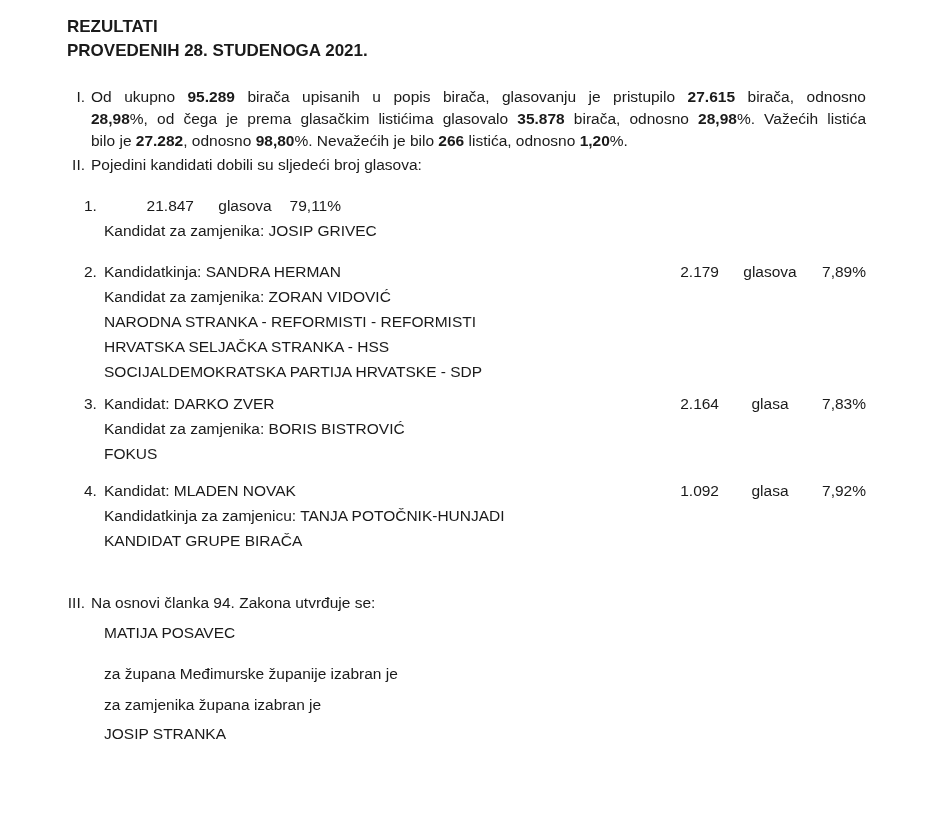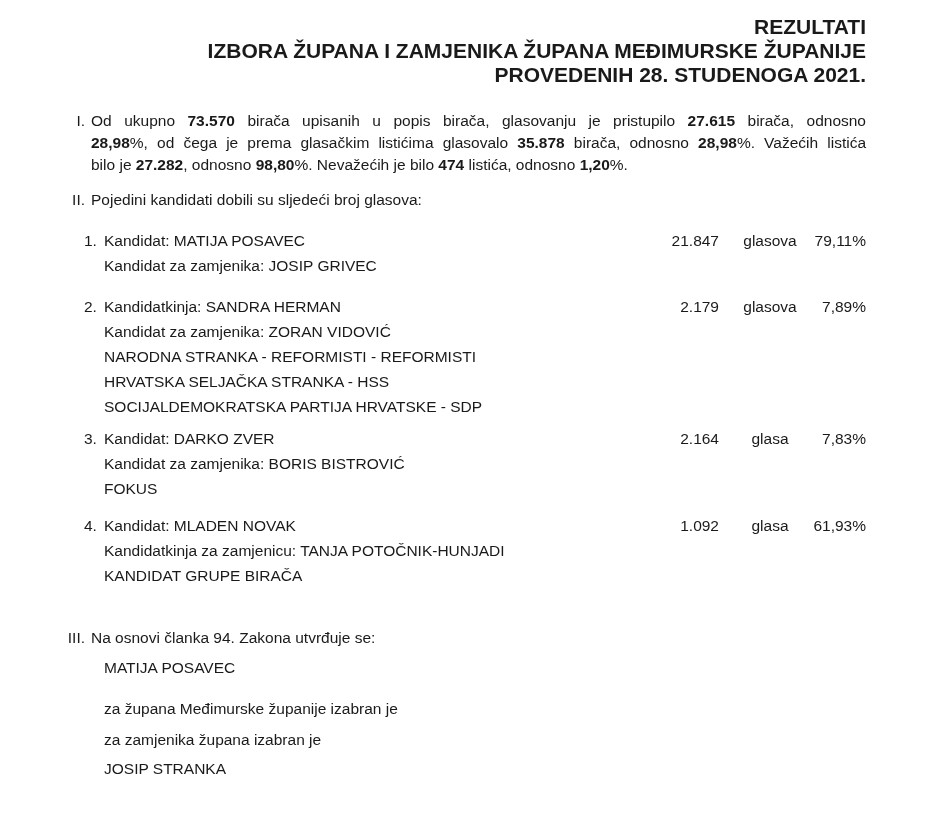--- a/index.html
+++ b/index.html
@@ -11,38 +11,38 @@
     color: #1a1a1a;
     font-family: "Liberation Sans", "DejaVu Sans", sans-serif;
     font-size: 15.5px;
     line-height: 25px;
     overflow: hidden;
     box-sizing: border-box;
     padding: 0 83px 0 67px;
   }
   .title {
     margin-top: 15px;
-    text-align: right;
+    text-align: left;
     font-weight: bold;
-    font-size: 21px;
+    font-size: 17px;
     line-height: 24px;
   }
   .roman { display: flex; }
   .rlabel {
     width: 24px;
     flex: 0 0 24px;
     text-align: right;
     padding-right: 6px;
     box-sizing: border-box;
   }
   .rbody { flex: 1; min-width: 0; }
   .sec-turnout { margin-top: 23px; line-height: 22px; }
   .jline { text-align: justify; text-align-last: justify; }
   .lastline { text-align: left; }
-  .sec-votes { margin-top: 11px; }
+  .sec-votes { margin-top: 0; }
   .cand { display: flex; margin-left: 17px; }
   .cand-num { width: 20px; flex: 0 0 20px; }
   .cand-body { flex: 1; min-width: 0; }
   .cand-line1 { display: flex; }
   .cand-name { flex: 1; min-width: 0; }
   .cand-votes { width: 90px; flex: 0 0 90px; text-align: right; }
   .cand-gap { width: 15px; flex: 0 0 15px; }
   .cand-vlabel { width: 72px; flex: 0 0 72px; text-align: center; }
   .cand-pct { width: 60px; flex: 0 0 60px; text-align: right; }
   .c1 { margin-top: 16px; }
@@ -57,43 +57,41 @@
   .rl4 { margin-top: 4px; }
   b, .b { font-weight: bold; }
 </style>
 </head>
 <body>
 
 <div class="page">
 
   <div class="title">
     <div>REZULTATI</div>
-    <div>IZBORA ŽUPANA I ZAMJENIKA ŽUPANA MEĐIMURSKE ŽUPANIJE</div>
     <div>PROVEDENIH 28. STUDENOGA 2021.</div>
   </div>
 
   <div class="roman sec-turnout">
     <div class="rlabel">I.</div>
     <div class="rbody">
-      <div class="jline"><span>Od ukupno </span><span class="b">73.570</span><span> birača upisanih u popis birača, glasovanju je pristupilo </span><span class="b">27.615</span><span> birača, odnosno</span></div>
+      <div class="jline"><span>Od ukupno </span><span class="b">95.289</span><span> birača upisanih u popis birača, glasovanju je pristupilo </span><span class="b">27.615</span><span> birača, odnosno</span></div>
       <div class="jline"><span class="b">28,98</span><span>%, od čega je prema glasačkim listićima glasovalo </span><span class="b">35.878</span><span> birača, odnosno </span><span class="b">28,98</span><span>%. Važećih listića</span></div>
-      <div class="lastline"><span>bilo je </span><span class="b">27.282</span><span>, odnosno </span><span class="b">98,80</span><span>%. Nevažećih je bilo </span><span class="b">474</span><span> listića, odnosno </span><span class="b">1,20</span><span>%.</span></div>
+      <div class="lastline"><span>bilo je </span><span class="b">27.282</span><span>, odnosno </span><span class="b">98,80</span><span>%. Nevažećih je bilo </span><span class="b">266</span><span> listića, odnosno </span><span class="b">1,20</span><span>%.</span></div>
     </div>
   </div>
 
   <div class="roman sec-votes">
     <div class="rlabel">II.</div>
     <div class="rbody">Pojedini kandidati dobili su sljedeći broj glasova:</div>
   </div>
 
   <div class="cand c1">
     <div class="cand-num">1.</div>
     <div class="cand-body">
       <div class="cand-line1">
-        <div class="cand-name">Kandidat: MATIJA POSAVEC</div>
         <div class="cand-votes">21.847</div>
         <div class="cand-gap"></div>
         <div class="cand-vlabel">glasova</div>
         <div class="cand-pct">79,11%</div>
       </div>
       <div>Kandidat za zamjenika: JOSIP GRIVEC</div>
     </div>
   </div>
 
   <div class="cand c2">
@@ -129,21 +127,21 @@
   </div>
 
   <div class="cand c4">
     <div class="cand-num">4.</div>
     <div class="cand-body">
       <div class="cand-line1">
         <div class="cand-name">Kandidat: MLADEN NOVAK</div>
         <div class="cand-votes">1.092</div>
         <div class="cand-gap"></div>
         <div class="cand-vlabel">glasa</div>
-        <div class="cand-pct">61,93%</div>
+        <div class="cand-pct">7,92%</div>
       </div>
       <div>Kandidatkinja za zamjenicu: TANJA POTOČNIK-HUNJADI</div>
       <div>KANDIDAT GRUPE BIRAČA</div>
     </div>
   </div>
 
   <div class="roman sec-decision">
     <div class="rlabel">III.</div>
     <div class="rbody">Na osnovi članka 94. Zakona utvrđuje se:</div>
   </div>

